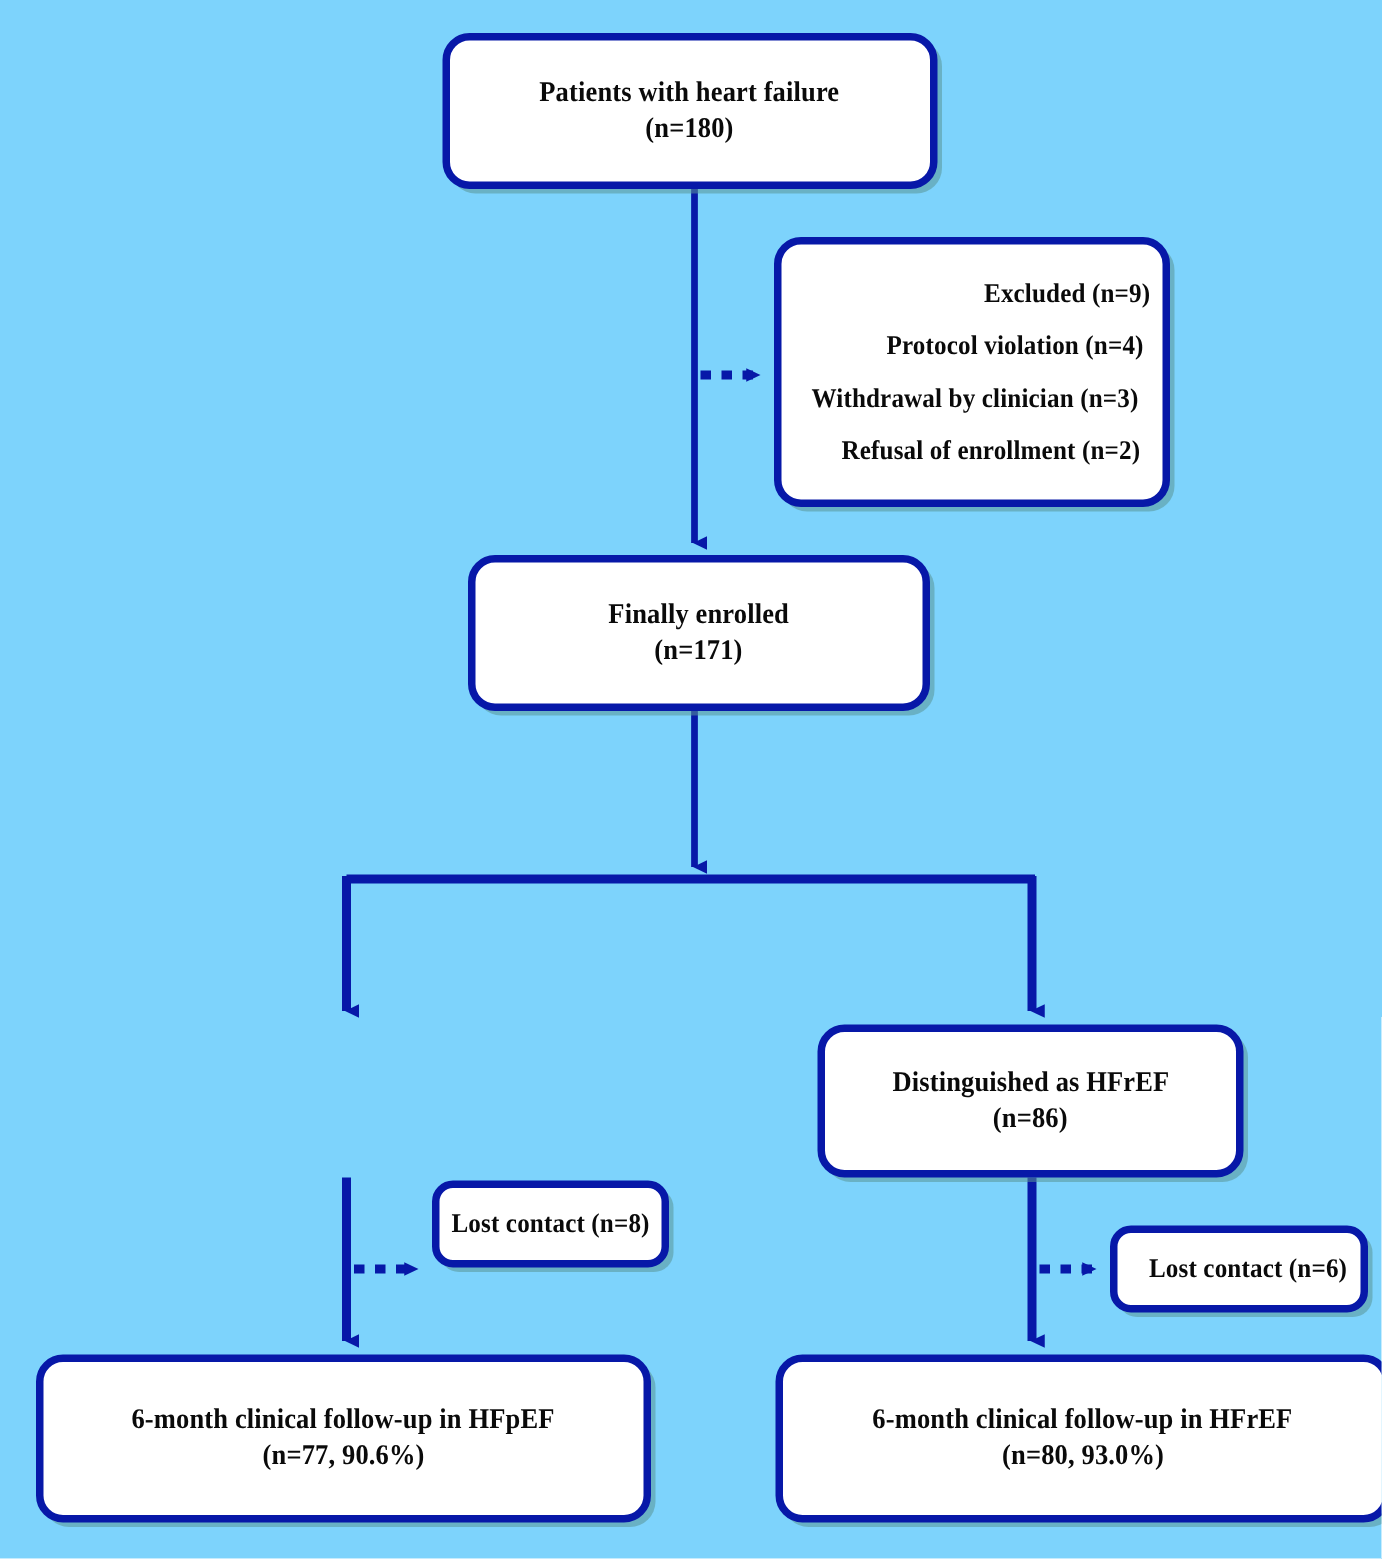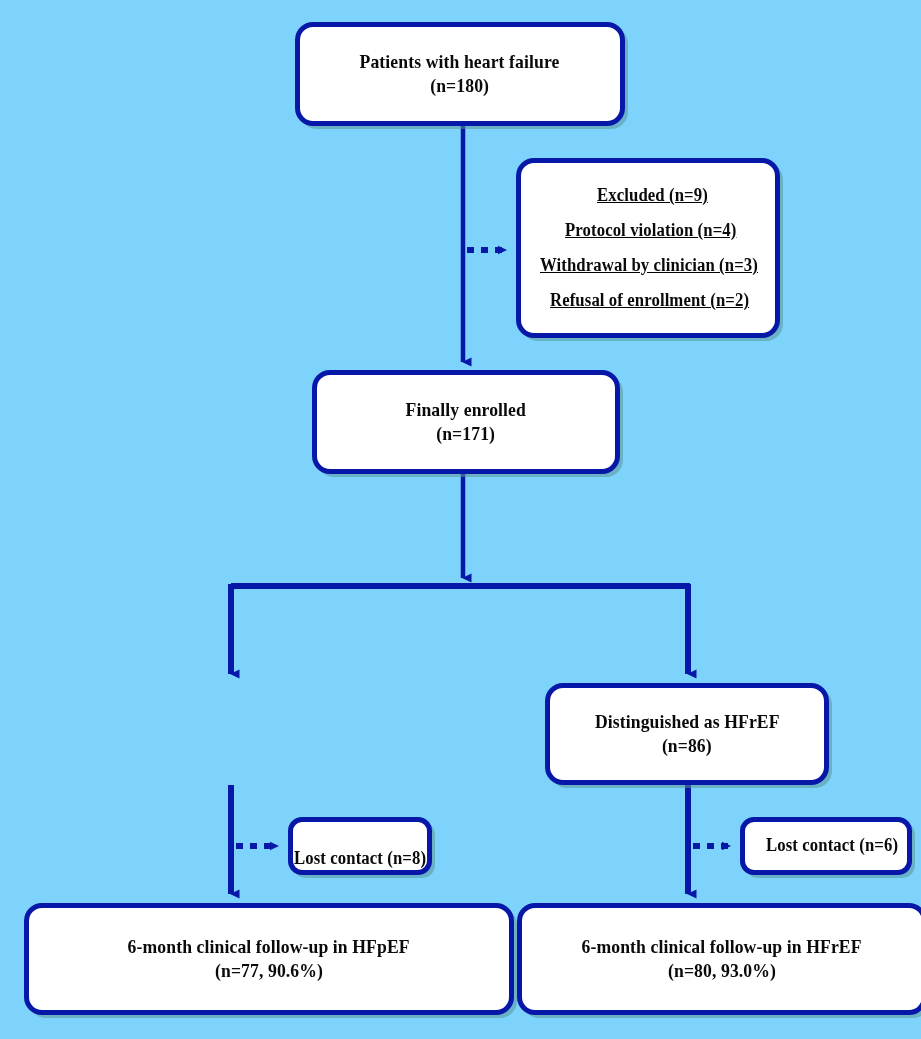--- a/index.html
+++ b/index.html
@@ -50,40 +50,39 @@
     text-align: center;
     white-space: nowrap;
     letter-spacing: 0.1px;
     font-stretch: condensed;
     transform: scaleX(0.93);
   }
   .node-line.small {
     font-size: 18px;
   }
   .list-box {
-    align-items: center;
+    align-items: flex-end;
     justify-content: center;
     padding-left: 18px;
-    text-decoration: underline;
   }
   .list-box .node-line {
     text-align: left;
     margin: 6px 0;
     transform-origin: left center;
   }
   
   #box-top        { left: 295px; top: 22px;  width: 330px; height: 104px; }
   #box-excluded   { left: 516px; top: 158px; width: 264px; height: 180px; }
   #box-enrolled   { left: 312px; top: 370px; width: 308px; height: 104px; }
   #box-hfpef      { left: 100px; top: 683px; width: 264px; height: 102px;
                     background: linear-gradient(135deg,#fbfbfb 0%,#f4f4f4 100%); }
   #box-hfref      { left: 545px; top: 683px; width: 284px; height: 102px; }
-  #box-lost-left  { left: 288px; top: 817px; width: 144px; height: 58px; justify-content: flex-end; }
+  #box-lost-left  { left: 288px; top: 787px; width: 158px; height: 58px; }
   #box-lost-right { left: 740px; top: 817px; width: 172px; height: 58px; padding-left: 12px; }
-  #box-fu-left    { left: 24px;  top: 903px; width: 490px; height: 112px; }
+  #box-fu-left    { left: 24px;  top: 903px; width: 410px; height: 112px; }
   #box-fu-right   { left: 487px; top: 903px; width: 410px; height: 112px; margin-left: 30px; }
 </style>
 </head>
 <body>
 
 <div id="chart-root">
 
   <svg id="flow-svg" viewBox="0 0 921 1039">
     <defs>
       <marker id="arrow-down" markerWidth="10" markerHeight="10" refX="5" refY="8.5" orient="auto" markerUnits="userSpaceOnUse">

